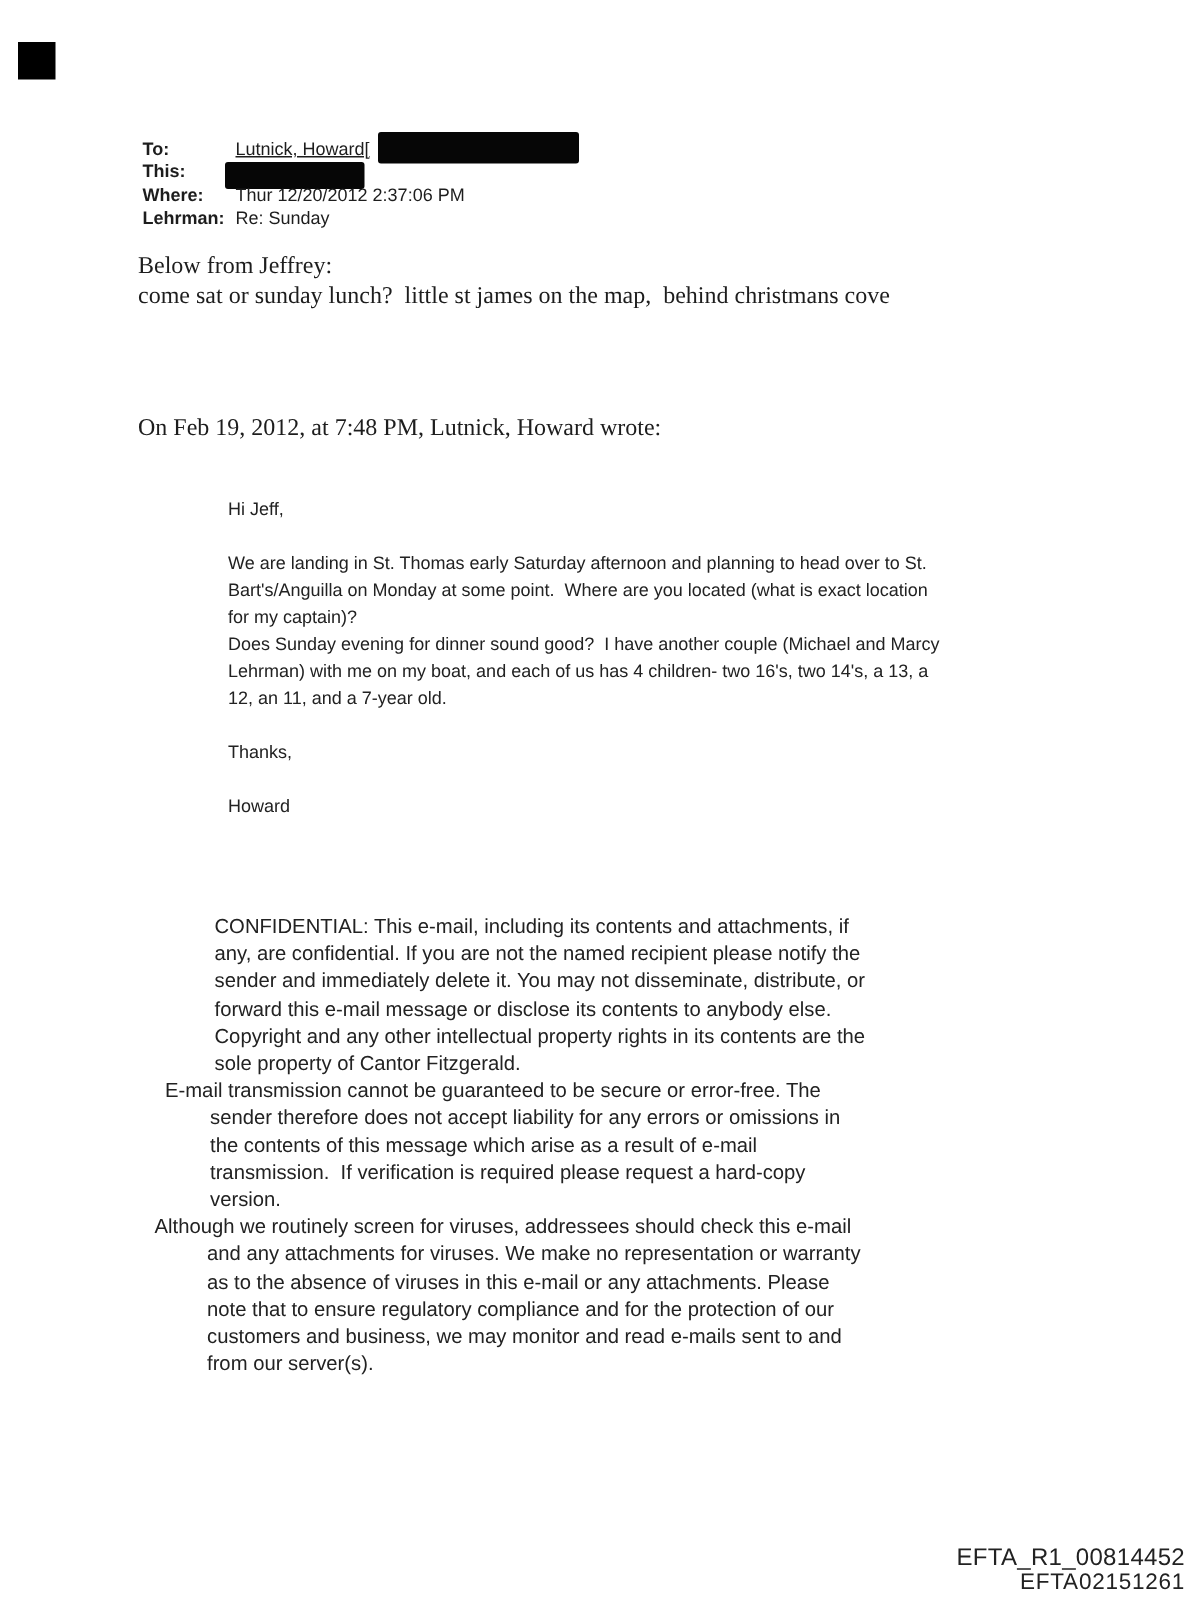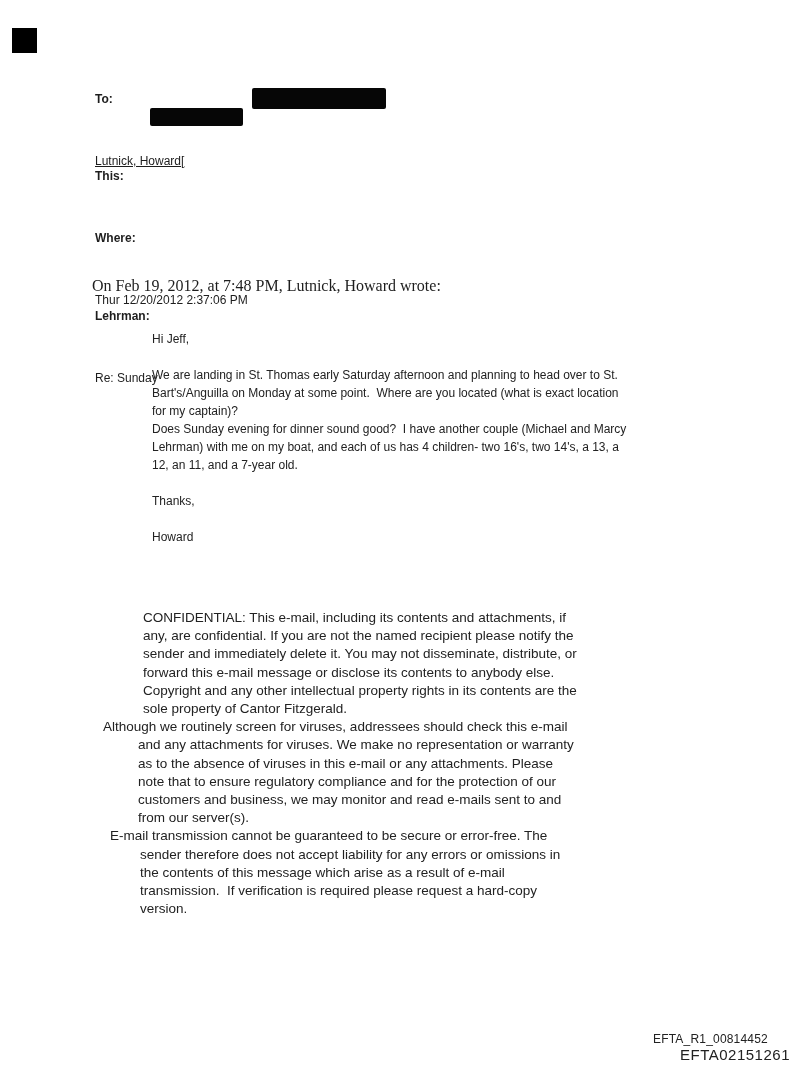--- a/index.html
+++ b/index.html
@@ -19,21 +19,21 @@
     background:#000;
   }
   .redaction { position:absolute; background:#060606; border-radius:2px; }
   .bar-to   { left:252px; top:88px;  width:134px; height:21px; }
   .bar-from { left:150px; top:108px; width:93px;  height:18px; }
 
   .email-header {
     position:absolute; left:95px; top:92px;
     font-size:12px; line-height:15.3px;
   }
-  .hrow { display:flex;flex-direction:column; }
+  .hrow { display:flex; }
   .hlabel { font-weight:bold; width:62px; flex:0 0 62px; }
   .hvalue { white-space:pre; }
   .to-value { text-decoration:underline; }
 
   .intro {
     position:absolute; left:92px; top:168px;
     font-family:"Liberation Serif", serif;
     font-size:16px; line-height:20px; white-space:pre;
   }
   .attribution {
@@ -52,21 +52,21 @@
   }
   .disc-para { white-space:pre; }
   .disc-para.p1 { padding-left:49px; }
   .disc-para.p2 { padding-left:46px; text-indent:-30px; }
   .disc-para.p3 { padding-left:44px; text-indent:-35px; }
 
   .footer {
     position:absolute; right:10px; top:1032px; text-align:right;
     color:#222;
   }
-  .bates1 { font-size:12px; line-height:14px; margin-right:22px; letter-spacing:0.2px; }
+  .bates1 { font-size:16px; line-height:14px; letter-spacing:0.2px; }
   .bates2 { font-size:15px; line-height:17px; letter-spacing:0.5px; }
 </style>
 </head>
 <body>
 
 <div class="page">
 
   <div class="black-square"></div>
 
   <div class="redaction bar-to"></div>
@@ -84,20 +84,22 @@
     <div class="hrow">
       <span class="hlabel">Where:</span>
       <span class="hvalue">Thur 12/20/2012 2:37:06 PM</span>
     </div>
     <div class="hrow">
       <span class="hlabel">Lehrman:</span>
       <span class="hvalue">Re: Sunday</span>
     </div>
   </div>
 
+  <div class="intro">Below from Jeffrey:
+come sat or sunday lunch?  little st james on the map,  behind christmans cove</div>
 
   <div class="attribution">On Feb 19, 2012, at 7:48 PM, Lutnick, Howard wrote:</div>
 
   <div class="quoted">Hi Jeff,
 
 We are landing in St. Thomas early Saturday afternoon and planning to head over to St.
 Bart's/Anguilla on Monday at some point.  Where are you located (what is exact location
 for my captain)?
 Does Sunday evening for dinner sound good?  I have another couple (Michael and Marcy
 Lehrman) with me on my boat, and each of us has 4 children- two 16's, two 14's, a 13, a
@@ -107,31 +109,31 @@
 
 Howard</div>
 
   <div class="disclaimer">
     <div class="disc-para p1">CONFIDENTIAL: This e-mail, including its contents and attachments, if
 any, are confidential. If you are not the named recipient please notify the
 sender and immediately delete it. You may not disseminate, distribute, or
 forward this e-mail message or disclose its contents to anybody else.
 Copyright and any other intellectual property rights in its contents are the
 sole property of Cantor Fitzgerald.</div>
+    <div class="disc-para p2">E-mail transmission cannot be guaranteed to be secure or error-free. The
+sender therefore does not accept liability for any errors or omissions in
+the contents of this message which arise as a result of e-mail
+transmission.  If verification is required please request a hard-copy
+version.</div>
     <div class="disc-para p3">Although we routinely screen for viruses, addressees should check this e-mail
 and any attachments for viruses. We make no representation or warranty
 as to the absence of viruses in this e-mail or any attachments. Please
 note that to ensure regulatory compliance and for the protection of our
 customers and business, we may monitor and read e-mails sent to and
 from our server(s).</div>
-    <div class="disc-para p2">E-mail transmission cannot be guaranteed to be secure or error-free. The
-sender therefore does not accept liability for any errors or omissions in
-the contents of this message which arise as a result of e-mail
-transmission.  If verification is required please request a hard-copy
-version.</div>
   </div>
 
   <div class="footer">
     <div class="bates1">EFTA_R1_00814452</div>
     <div class="bates2">EFTA02151261</div>
   </div>
 
 </div>
 
 </body></html>

